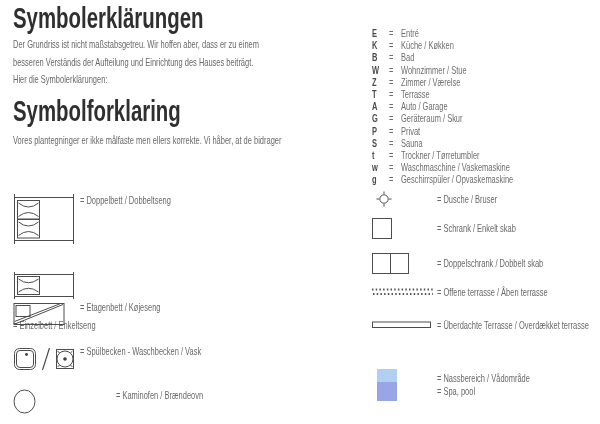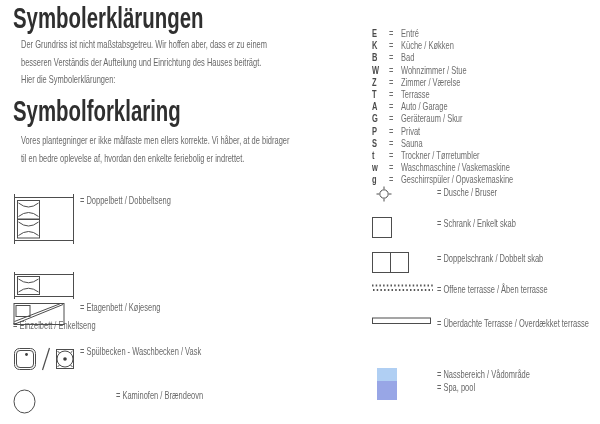--- a/index.html
+++ b/index.html
@@ -12,61 +12,60 @@
     display:inline-block; white-space:nowrap;
     font-size:11px; color:#686868;
     transform:scaleX(0.68); transform-origin:0 50%;
   }
   .hd {
     position:absolute; left:13px; white-space:nowrap;
     font-size:30px; font-weight:bold; color:#2f2f2f; letter-spacing:0;
     transform:scaleX(0.68); transform-origin:0 0; line-height:1.1;
   }
   .para { position:absolute; left:13px; }
-  .para .line { height:17.5px; line-height:17.5px;margin-left:8px; }
+  .para .line { height:17.5px; line-height:17.5px; }
 
   
   .codes { position:absolute; left:372px; top:27px; width:220px; }
   .code-row { position:relative; height:12.2px; line-height:12.2px; }
   .code-row .letter {
     position:absolute; left:0; top:0; font-size:11px; font-weight:bold; color:#4a4a4a;
     transform:scaleX(0.68); transform-origin:0 0; line-height:12.2px; white-space:nowrap;
   }
   .code-row .eq {
     position:absolute; left:17px; top:0; font-size:11px; color:#6d6d6d;
     transform:scaleX(0.68); transform-origin:0 0; line-height:12.2px;
   }
   .code-row .clabel {
     position:absolute; left:29px; top:0; font-size:11px; color:#6d6d6d;
     transform:scaleX(0.68); transform-origin:0 0; line-height:12.2px; white-space:nowrap;
   }
 
   
   .lrow { position:absolute; left:13px; display:flex; }
   .lrow .iconcell { width:67px; display:flex; align-items:center; flex:0 0 67px; }
-  .rrow { position:absolute; left:372px; display:flex; align-items:flex-start; }
+  .rrow { position:absolute; left:372px; display:flex; align-items:center; }
   .rrow .iconcell { width:65px; display:flex; align-items:center; flex:0 0 65px; }
   svg { display:block; }
   svg .s { fill:none; stroke:#4d4d4d; stroke-width:1; }
   .slash-gap { margin:0 4px; }
 </style>
 </head>
 <body>
 
 <h1 class="hd" style="top:1px;">Symbolerklärungen</h1>
 <div class="para" style="top:34px;">
   <div class="line"><span class="t">Der Grundriss ist nicht maßstabsgetreu. Wir hoffen aber, dass er zu einem</span></div>
   <div class="line"><span class="t">besseren Verständis der Aufteilung und Einrichtung des Hauses beiträgt.</span></div>
   <div class="line"><span class="t">Hier die Symbolerklärungen:</span></div>
 </div>
 
 <h1 class="hd" style="top:94px;">Symbolforklaring</h1>
 <div class="para" style="top:130px;">
   <div class="line"><span class="t">Vores plantegninger er ikke målfaste men ellers korrekte. Vi håber, at de bidrager</span></div>
-  <div class="line"><span class="t">til en bedre oplevelse af, hvordan den enkelte feriebolig er indrettet.</span></div>
 </div>
 
 <div class="codes">
   <div class="code-row">
       <span class="letter">E</span>
       <span class="eq">=</span>
       <span class="clabel">Entré</span>
     </div>
   <div class="code-row">
       <span class="letter">K</span>

